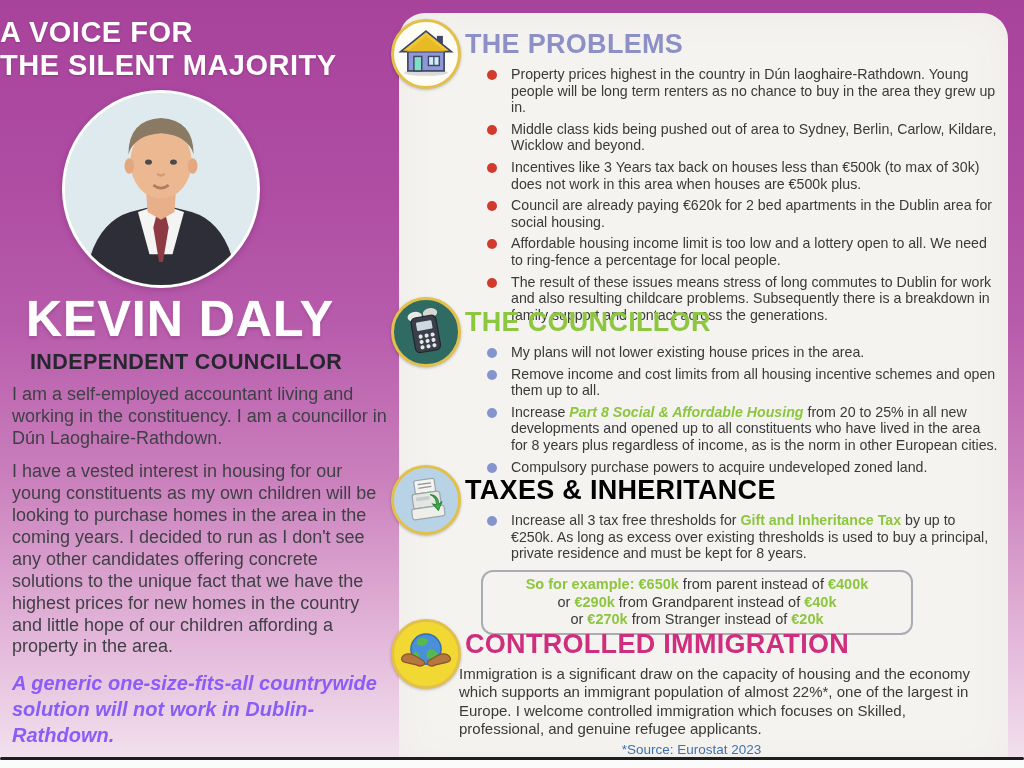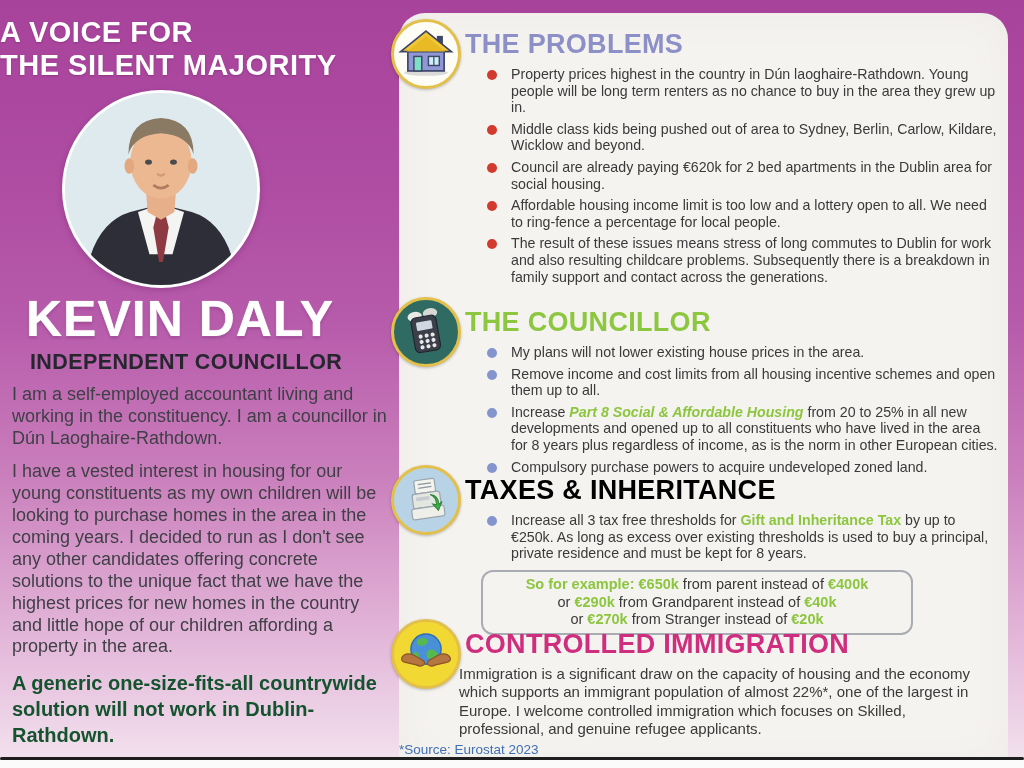--- a/index.html
+++ b/index.html
@@ -25,21 +25,21 @@
     position:absolute; left:26px; top:294px; color:#ffffff; font-weight:bold;
     font-size:50px; letter-spacing:1px; line-height:1;
     text-shadow:0 2px 3px rgba(92,22,82,.3), 0 0 1px #fff;
   }
   .role {
     position:absolute; left:30px; top:350px; color:#26262e; font-weight:bold;
     font-size:21.5px; letter-spacing:.4px;
   }
   .bio { position:absolute; left:12px; top:384px; width:378px; color:#3f3f46; font-size:18px; line-height:1.22; }
   .bio p { margin:0 0 11px 0; }
-  .statement { color:#14532d; font-weight:bold; font-size:20px; line-height:1.3; margin-top:12px; }
+  .statement { color:#8b5cf6; font-weight:bold; font-size:20px; line-height:1.3; margin-top:12px;font-style:italic; }
   
   .panel {
     position:absolute; left:399px; top:13px; width:609px; height:755px;
     background:#f5f3f0; border-radius:26px 26px 0 0;
     box-shadow:inset 0 0 40px rgba(120,100,120,.06);
   }
   .section { position:absolute; left:0; width:100%; }
   #sec-0 { top:12px; } #sec-1 { top:290px; } #sec-2 { top:458px; } #sec-3 { top:612px; }
   .icon-circle {
     position:absolute; left:-8px; top:-6px; width:70px; height:70px; border-radius:50%;
@@ -59,21 +59,21 @@
     border-radius:50%; background:var(--dot,#d23a2e);
   }
   .seg-green { color:#8cc63e; font-weight:bold; }
   .seg-green-italic { color:#8cc63e; font-weight:bold; font-style:italic; }
   .example-box {
     margin:8px 0 0 82px; width:432px; box-sizing:border-box;
     border:2px solid #a9adb3; border-radius:12px; padding:4px 10px;
     text-align:center; font-size:14.5px; line-height:1.22; color:#3a3a3a;
   }
   .para { margin:7px 18px 0 60px; font-size:15px; line-height:1.22; color:#3a3a3a; }
-  .footnote { margin:4px 24px 0 0; text-align:left; color:#3e70b2; font-size:13.5px; }
+  .footnote { margin:4px 24px 0 0; text-align:center; color:#3e70b2; font-size:13.5px; }
   
   .scan-white { position:absolute; left:0; right:0; bottom:0; height:8px; background:#fbfbfb; }
   .scan-line { position:absolute; left:0; right:0; bottom:8px; height:3px; background:#1e1e1e; border-radius:2px; }
 </style>
 </head>
 <body>
 
 <div class="left-col">
   <div class="headline">
     <div>A VOICE FOR</div>
@@ -130,20 +130,21 @@
         <polygon points="24,9 40,22 8,22" fill="#e8ba26"></polygon>
         <rect x="14" y="26" width="6.5" height="12" fill="#7edfc6" stroke="#3f4668" stroke-width="1.2"></rect>
         <rect x="26" y="26" width="9" height="7.5" fill="#cdeef7" stroke="#3f4668" stroke-width="1.2"></rect>
         <line x1="30.5" y1="26" x2="30.5" y2="33.5" stroke="#3f4668" stroke-width="1"></line>
       </svg>
     </div>
     <div class="heading" style="color: rgb(141, 144, 198);">THE PROBLEMS</div>
     <ul class="bullets">
         <li style="--dot: #d23a2e;"><span>Property prices highest in the country in Dún laoghaire-Rathdown. Young people will be long term renters as no chance to buy in the area they grew up in.</span></li>
         <li style="--dot: #d23a2e;"><span>Middle class kids being pushed out of area to Sydney, Berlin, Carlow, Kildare, Wicklow and beyond.</span></li>
+        <li style="--dot: #d23a2e;"><span>Incentives like 3 Years tax back on houses less than €500k (to max of 30k) does not work in this area when houses are €500k plus.</span></li>
         <li style="--dot: #d23a2e;"><span>Council are already paying €620k for 2 bed apartments in the Dublin area for social housing.</span></li>
         <li style="--dot: #d23a2e;"><span>Affordable housing income limit is too low and a lottery open to all. We need to ring-fence a percentage for local people.</span></li>
         <li style="--dot: #d23a2e;"><span>The result of these issues means stress of long commutes to Dublin for work and also resulting childcare problems. Subsequently there is a breakdown in family support and contact across the generations.</span></li>
       </ul>
   </div>
 
   <div class="section" id="sec-1">
     <div class="icon-circle icon-bg-teal">
       <svg viewBox="0 0 48 48" width="58" height="58">
         <g transform="rotate(-10 24 24)">

